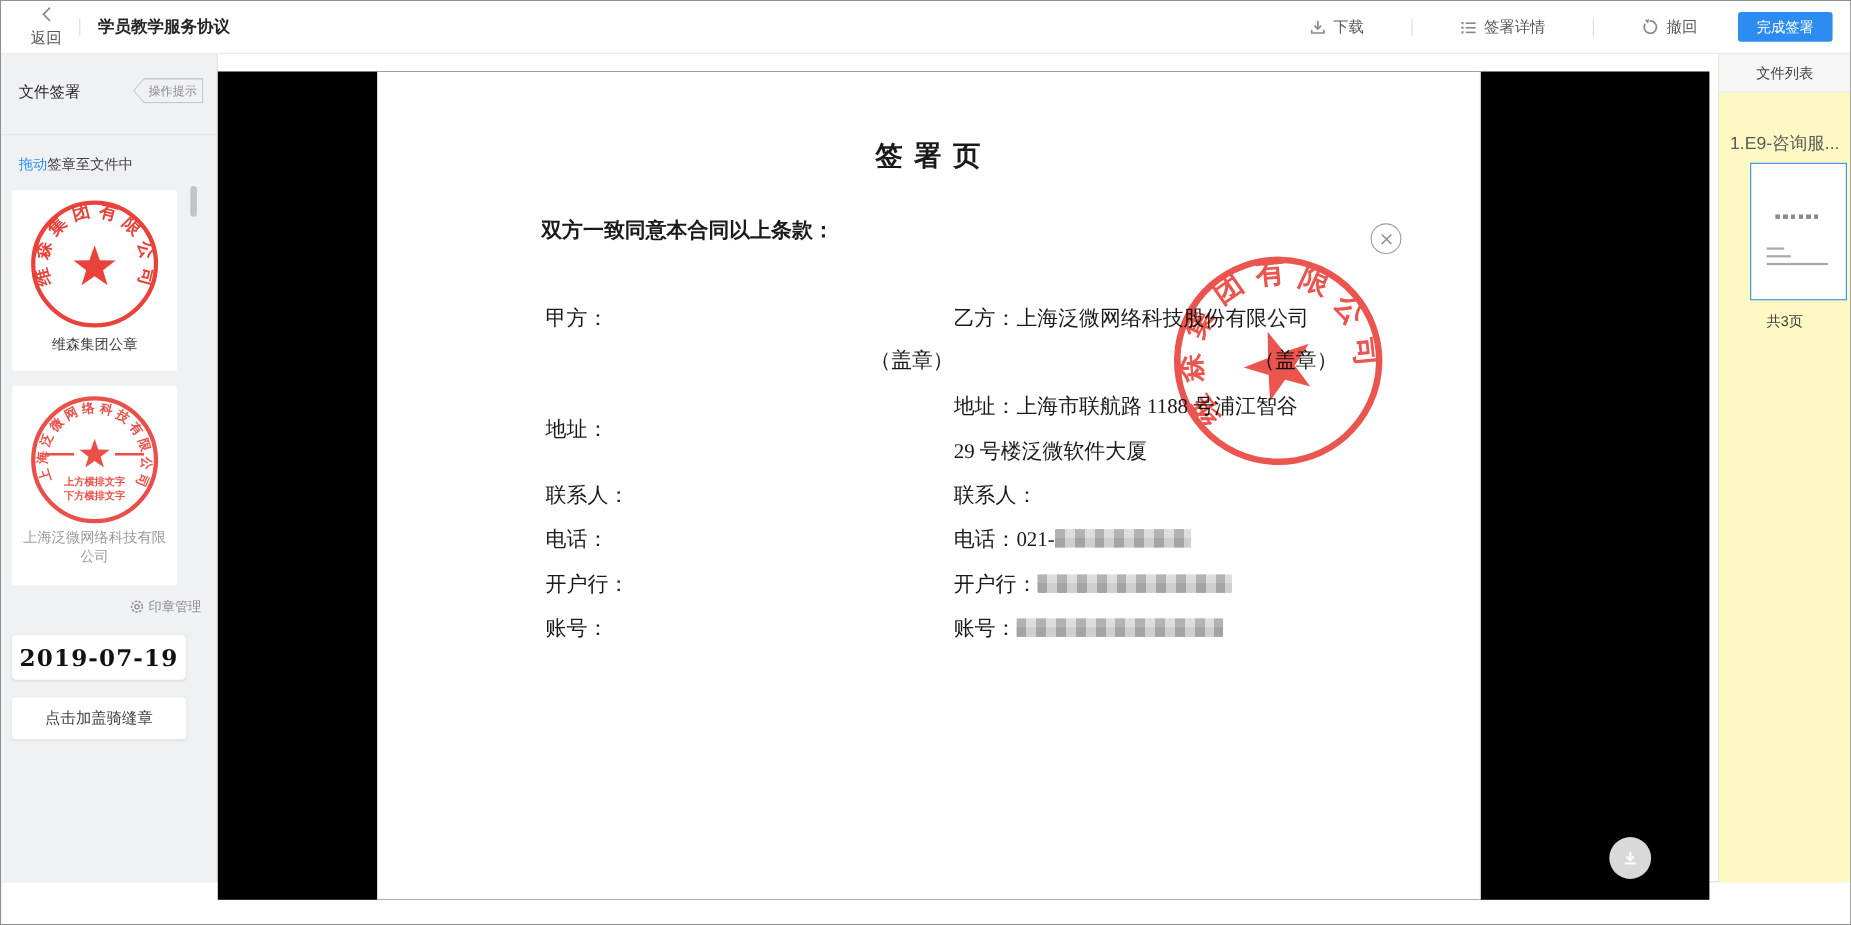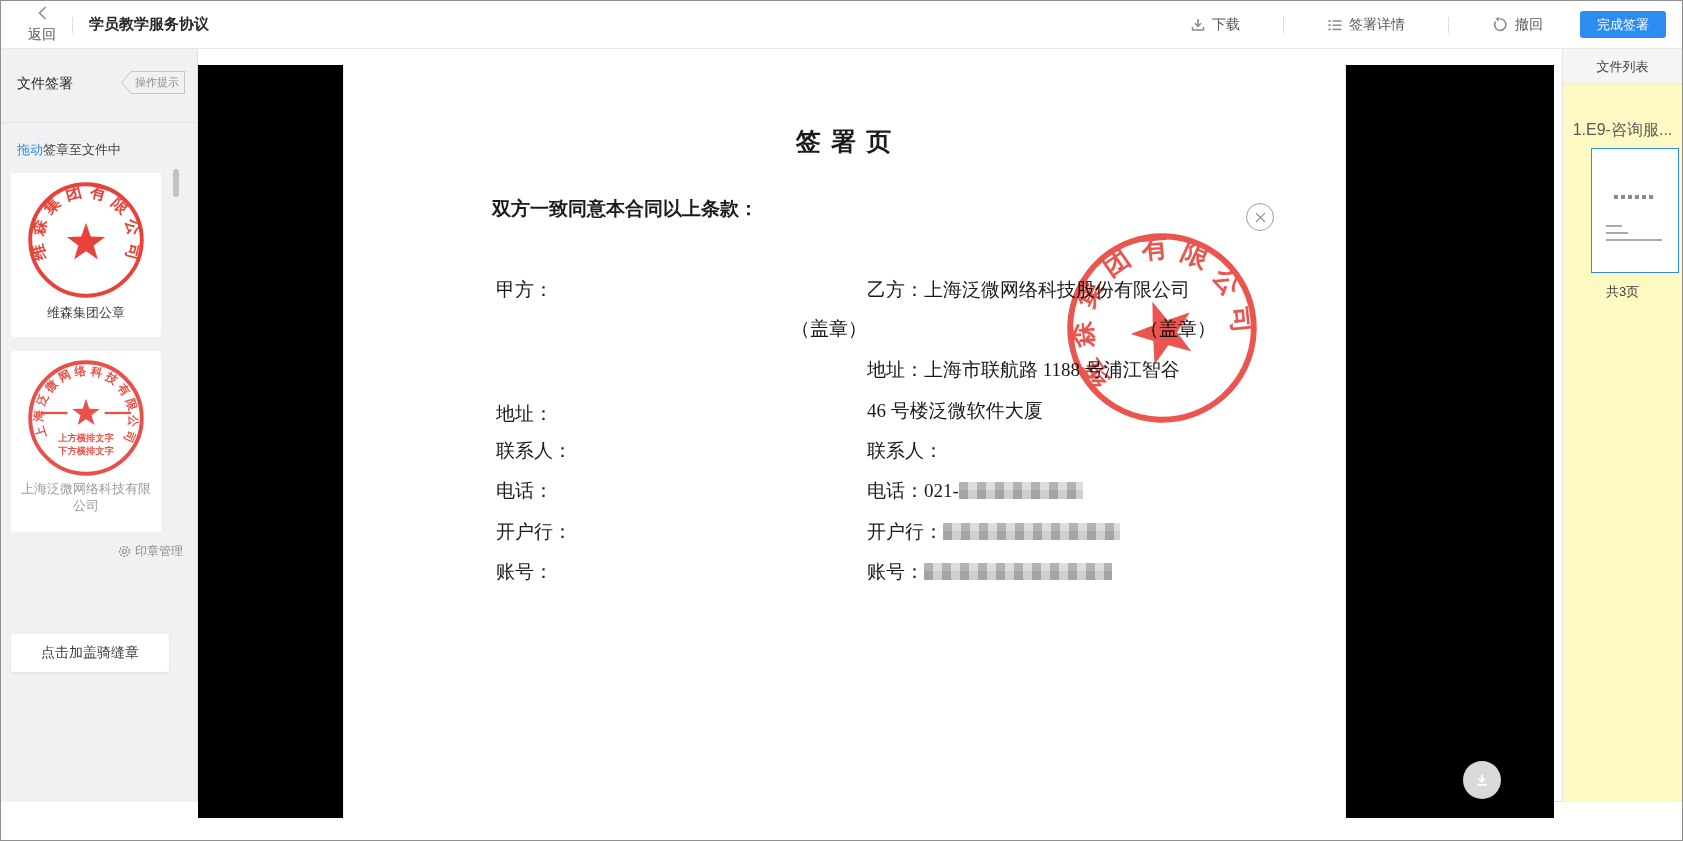--- a/index.html
+++ b/index.html
@@ -168,40 +168,41 @@
       <div class="sb-scrollbar"></div>
 
       <div class="seal-manage">
         <svg width="13" height="13" viewBox="0 0 16 16">
           <circle cx="8" cy="8" r="6" fill="none" stroke="#8c8c8c" stroke-width="1.6" stroke-dasharray="2.6 1.6"></circle>
           <circle cx="8" cy="8" r="2.4" fill="none" stroke="#8c8c8c" stroke-width="1.4"></circle>
         </svg>
         <span>印章管理</span>
       </div>
 
+      <div class="date-card">2019-07-19</div>
       <div class="paging-card">点击加盖骑缝章</div>
     </div>
 
     <div class="viewer">
       <div class="page doc">
         <div class="doc-title">签 署 页</div>
         <div class="doc-intro">双方一致同意本合同以上条款：</div>
 
         <div class="doc-line" style="left:152px; top:213px;">甲方：</div>
         <div class="doc-line" style="left:447px; top:252px;">（盖章）</div>
-        <div class="doc-line" style="left:152px; top:314px;margin-top:23px;">地址：</div>
+        <div class="doc-line" style="left:152px; top:314px;">地址：</div>
         <div class="doc-line" style="left:152px; top:374px;">联系人：</div>
         <div class="doc-line" style="left:152px; top:414px;">电话：</div>
         <div class="doc-line" style="left:152px; top:455px;">开户行：</div>
         <div class="doc-line" style="left:152px; top:495px;">账号：</div>
 
         <div class="doc-line" style="left:523px; top:213px;">乙方：上海泛微网络科技股份有限公司</div>
         <div class="doc-line" style="left:796px; top:252px;">（盖章）</div>
         <div class="doc-line" style="left:523px; top:293px;">地址：上海市联航路 1188 号浦江智谷</div>
-        <div class="doc-line" style="left:523px; top:334px;">46 号楼泛微软件大厦</div>
+        <div class="doc-line" style="left:523px; top:334px;">29 号楼泛微软件大厦</div>
         <div class="doc-line" style="left:523px; top:374px;">联系人：</div>
         <div class="doc-line" style="left:523px; top:414px;"><span>电话：021-</span><span class="pix" style="width:124px;"></span></div>
         <div class="doc-line" style="left:523px; top:455px;"><span>开户行：</span><span class="pix" style="width:177px;"></span></div>
         <div class="doc-line" style="left:523px; top:495px;"><span>账号：</span><span class="pix" style="width:188px;"></span></div>
 
         <div class="placed-seal">
           <svg width="204" height="204" viewBox="0 0 160 160">
             <circle cx="80" cy="80" r="72" fill="none" stroke="#e8423b" stroke-width="4.6"></circle>
             <polygon fill="#e8423b" points="80,58 86.1,75.6 104.7,76 89.9,87.2 95.3,105 80,94.4 64.7,105 70.1,87.2 55.3,76 73.9,75.6"></polygon>
             <path id="arc-doc" d="M 29.2 103.7 A 56 56 0 1 1 130.8 103.7" fill="none"></path>

